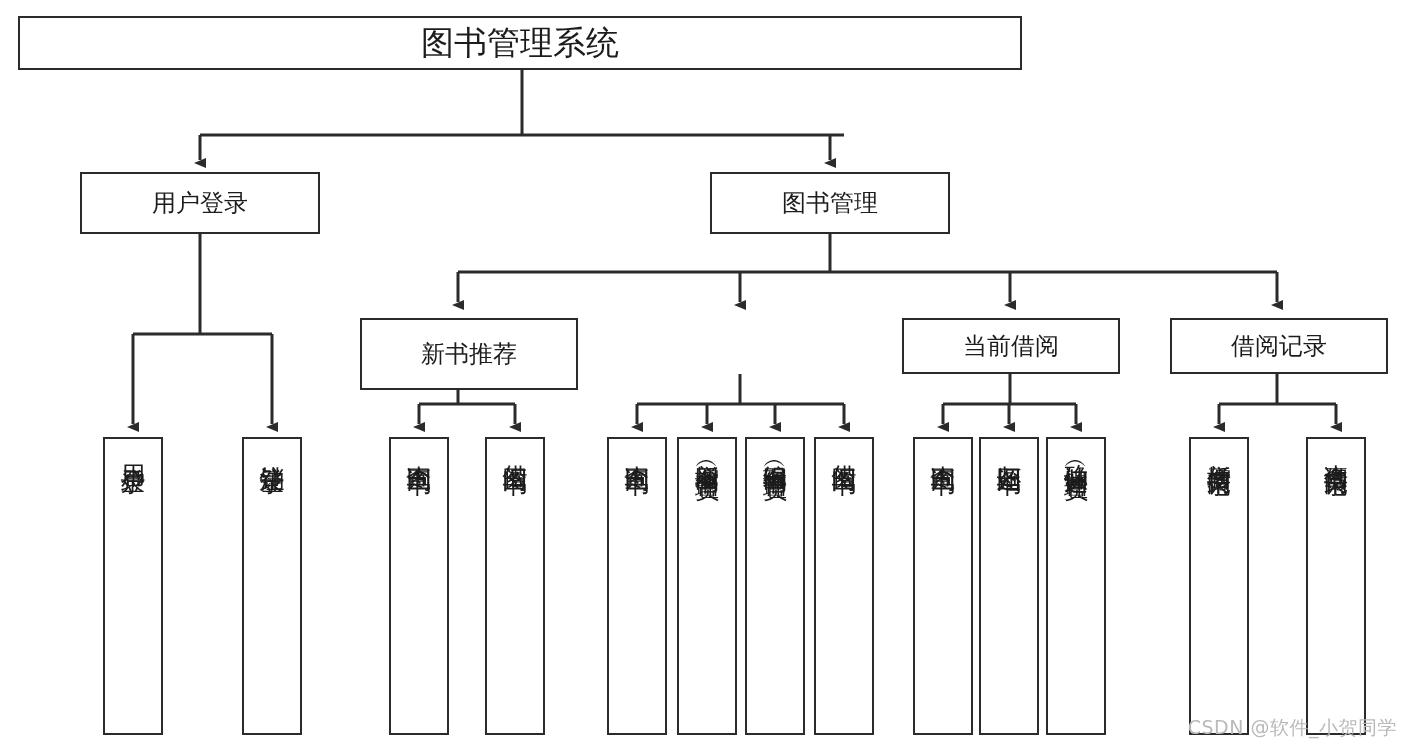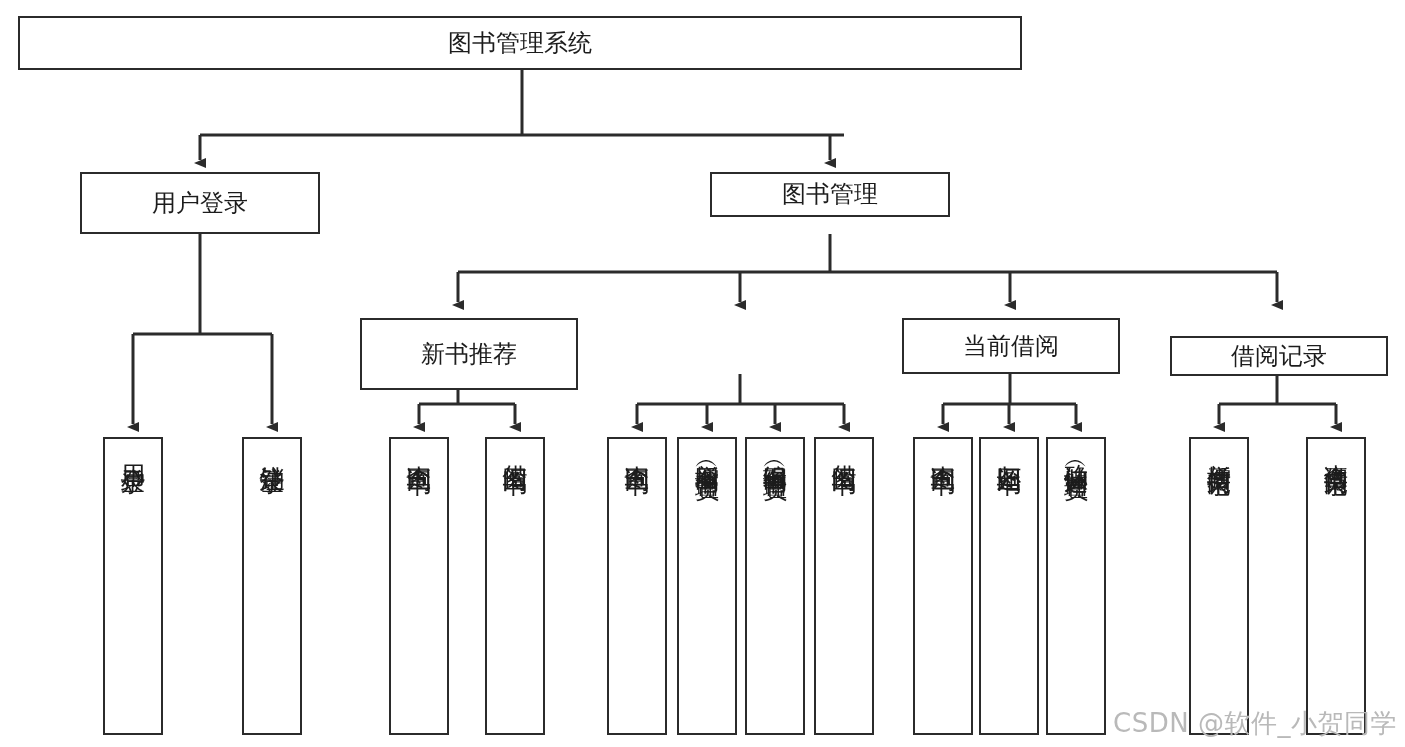--- a/index.html
+++ b/index.html
@@ -35,21 +35,21 @@
     justify-content: center;
     z-index: 2;
   }
   .node-label {
     color: #1c1c1c;
     line-height: 1.12;
     text-align: center;
     white-space: nowrap;
   }
   .node-root .node-label {
-    font-size: 24px;
+    font-size: 33px;
   }
   .node-l2 .node-label,
   .node-l3 .node-label {
     font-size: 24px;
   }
   .node-leaf {
     align-items: flex-start;
     padding-top: 6px;
   }
   .node-leaf .node-label {
@@ -59,21 +59,21 @@
     letter-spacing: 2px;
     line-height: 1;
   }
   .node-leaf.leaf-tall .node-label {
     font-size: 24px;
   }
   #watermark {
     position: absolute;
     right: 8px;
     bottom: 6px;
-    font-size: 26px;
+    font-size: 19px;
     color: #b9b9b9;
     letter-spacing: 0.5px;
     z-index: 5;
     white-space: nowrap;
   }
 </style>
 </head>
 <body>
 
 <div id="diagram-root">
@@ -129,34 +129,34 @@
   </svg>
 
   <div class="node-box node-root" style="left:18px; top:16px; width:1004px; height:54px;">
     <span class="node-label">图书管理系统</span>
   </div>
 
   <div class="node-box node-l2" style="left:80px; top:172px; width:240px; height:62px;">
     <span class="node-label">用户登录</span>
   </div>
 
-  <div class="node-box node-l2" style="left:710px; top:172px; width:240px; height:45px;">
+  <div class="node-box node-l2" style="left:710px; top:172px; width:240px; height:62px;">
     <span class="node-label">图书管理</span>
   </div>
 
   <div class="node-box node-l3" style="left:360px; top:318px; width:218px; height:72px;">
     <span class="node-label">新书推荐</span>
   </div>
 
 
   <div class="node-box node-l3" style="left:902px; top:318px; width:218px; height:56px;">
     <span class="node-label">当前借阅</span>
   </div>
 
-  <div class="node-box node-l3" style="left:1170px; top:336px; width:218px; height:40px;justify-content:center;">
+  <div class="node-box node-l3" style="left:1170px; top:318px; width:218px; height:56px;justify-content:center;">
     <span class="node-label">借阅记录</span>
   </div>
 
   <div class="node-box node-leaf" style="left:103px; top:437px; width:60px; height:298px;">
     <span class="node-label">用户登录</span>
   </div>
 
   <div class="node-box node-leaf" style="left:242px; top:437px; width:60px; height:298px;">
     <span class="node-label">注销登录</span>
   </div>

